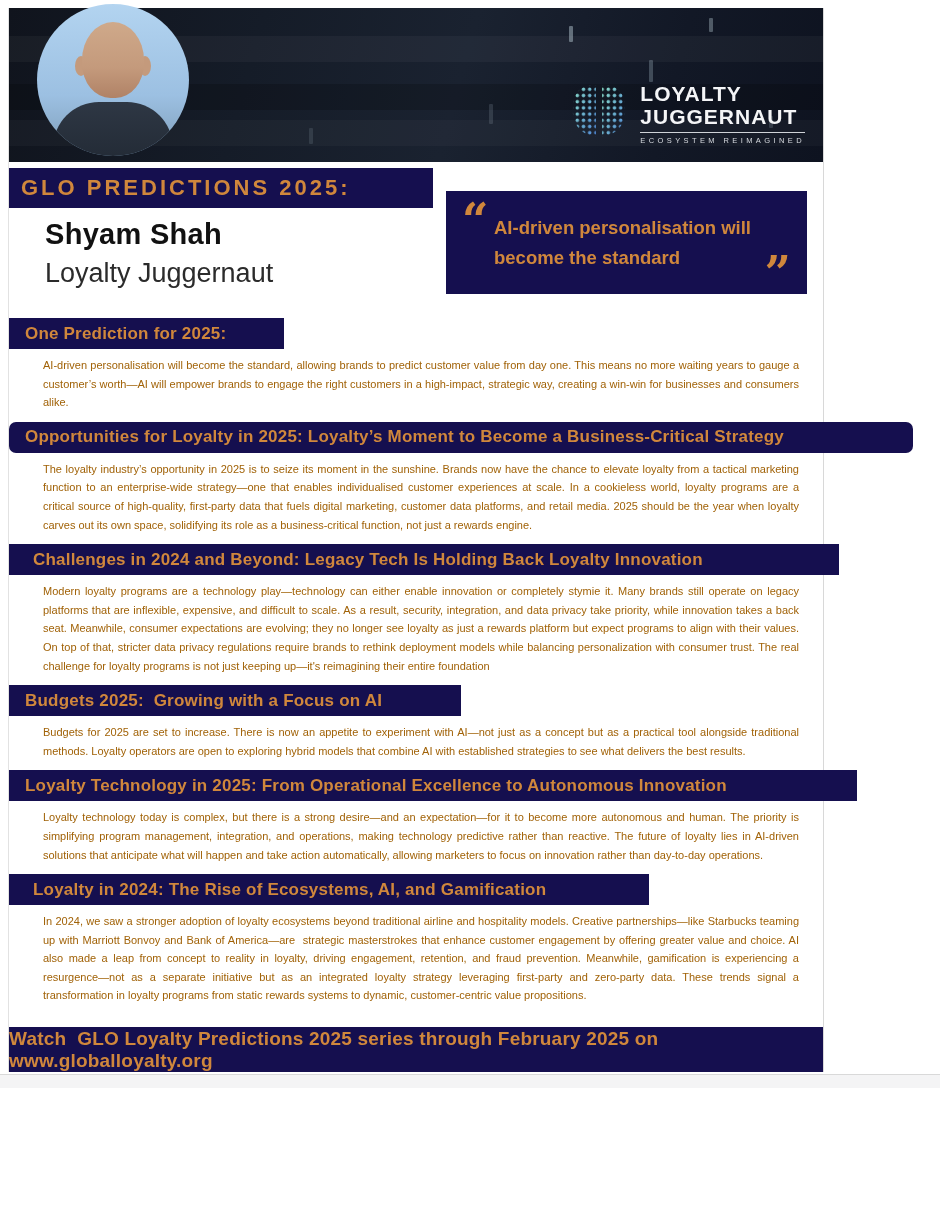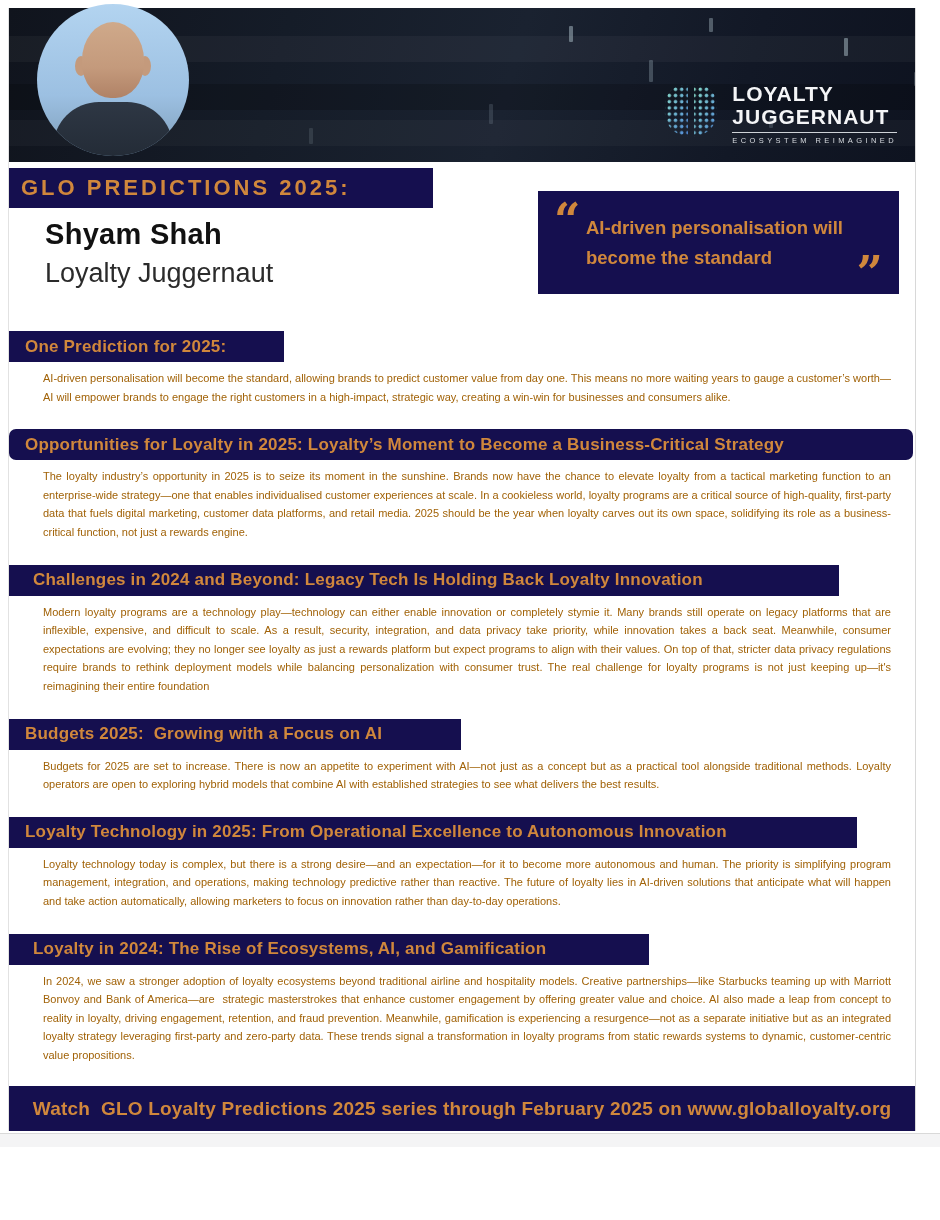--- a/index.html
+++ b/index.html
@@ -2,21 +2,21 @@
 <html><head>
 <meta charset="utf-8">
 <style>
   * { margin:0; padding:0; box-sizing:border-box; }
   html,body { background:#ffffff; font-family:"Liberation Sans", sans-serif; }
   body { width:940px; }
 
   .page {
     position:relative;
     margin:8px 8px 0 8px;
-    width:908px;
+    width:816px;
     background:#ffffff;
     border-left:1px solid #e2e2e2;
     border-right:1px solid #d8d8d8;
   }
 
   
   .banner {
     position:relative;
     height:154px;
     background:
@@ -69,21 +69,21 @@
   }
   .quote-open { position:absolute; left:16px; top:2px; font-size:46px; font-weight:bold; font-family:"DejaVu Serif", serif; }
   .quote-close { position:absolute; right:16px; bottom:-6px; font-size:46px; font-weight:bold; font-family:"DejaVu Serif", serif; }
   .quote-text { position:absolute; left:48px; top:22px; width:280px; font-size:18.5px; font-weight:bold; line-height:30px; }
 
   
   .section-bar {
     height:31px; background:#150f4f; color:#d0873c;
     display:flex; align-items:center;
     font-weight:bold; font-size:17px; letter-spacing:0.2px;
-    padding-left:16px; margin-top:23px;
+    padding-left:16px; margin-top:10px;
   }
   .section-body {
     margin-top:7px;
     padding:0 24px 0 34px;
     font-size:11px; line-height:18.6px; color:#a16207;
     text-align:justify;
     font-family:"Liberation Sans", sans-serif;
   }
 
   

